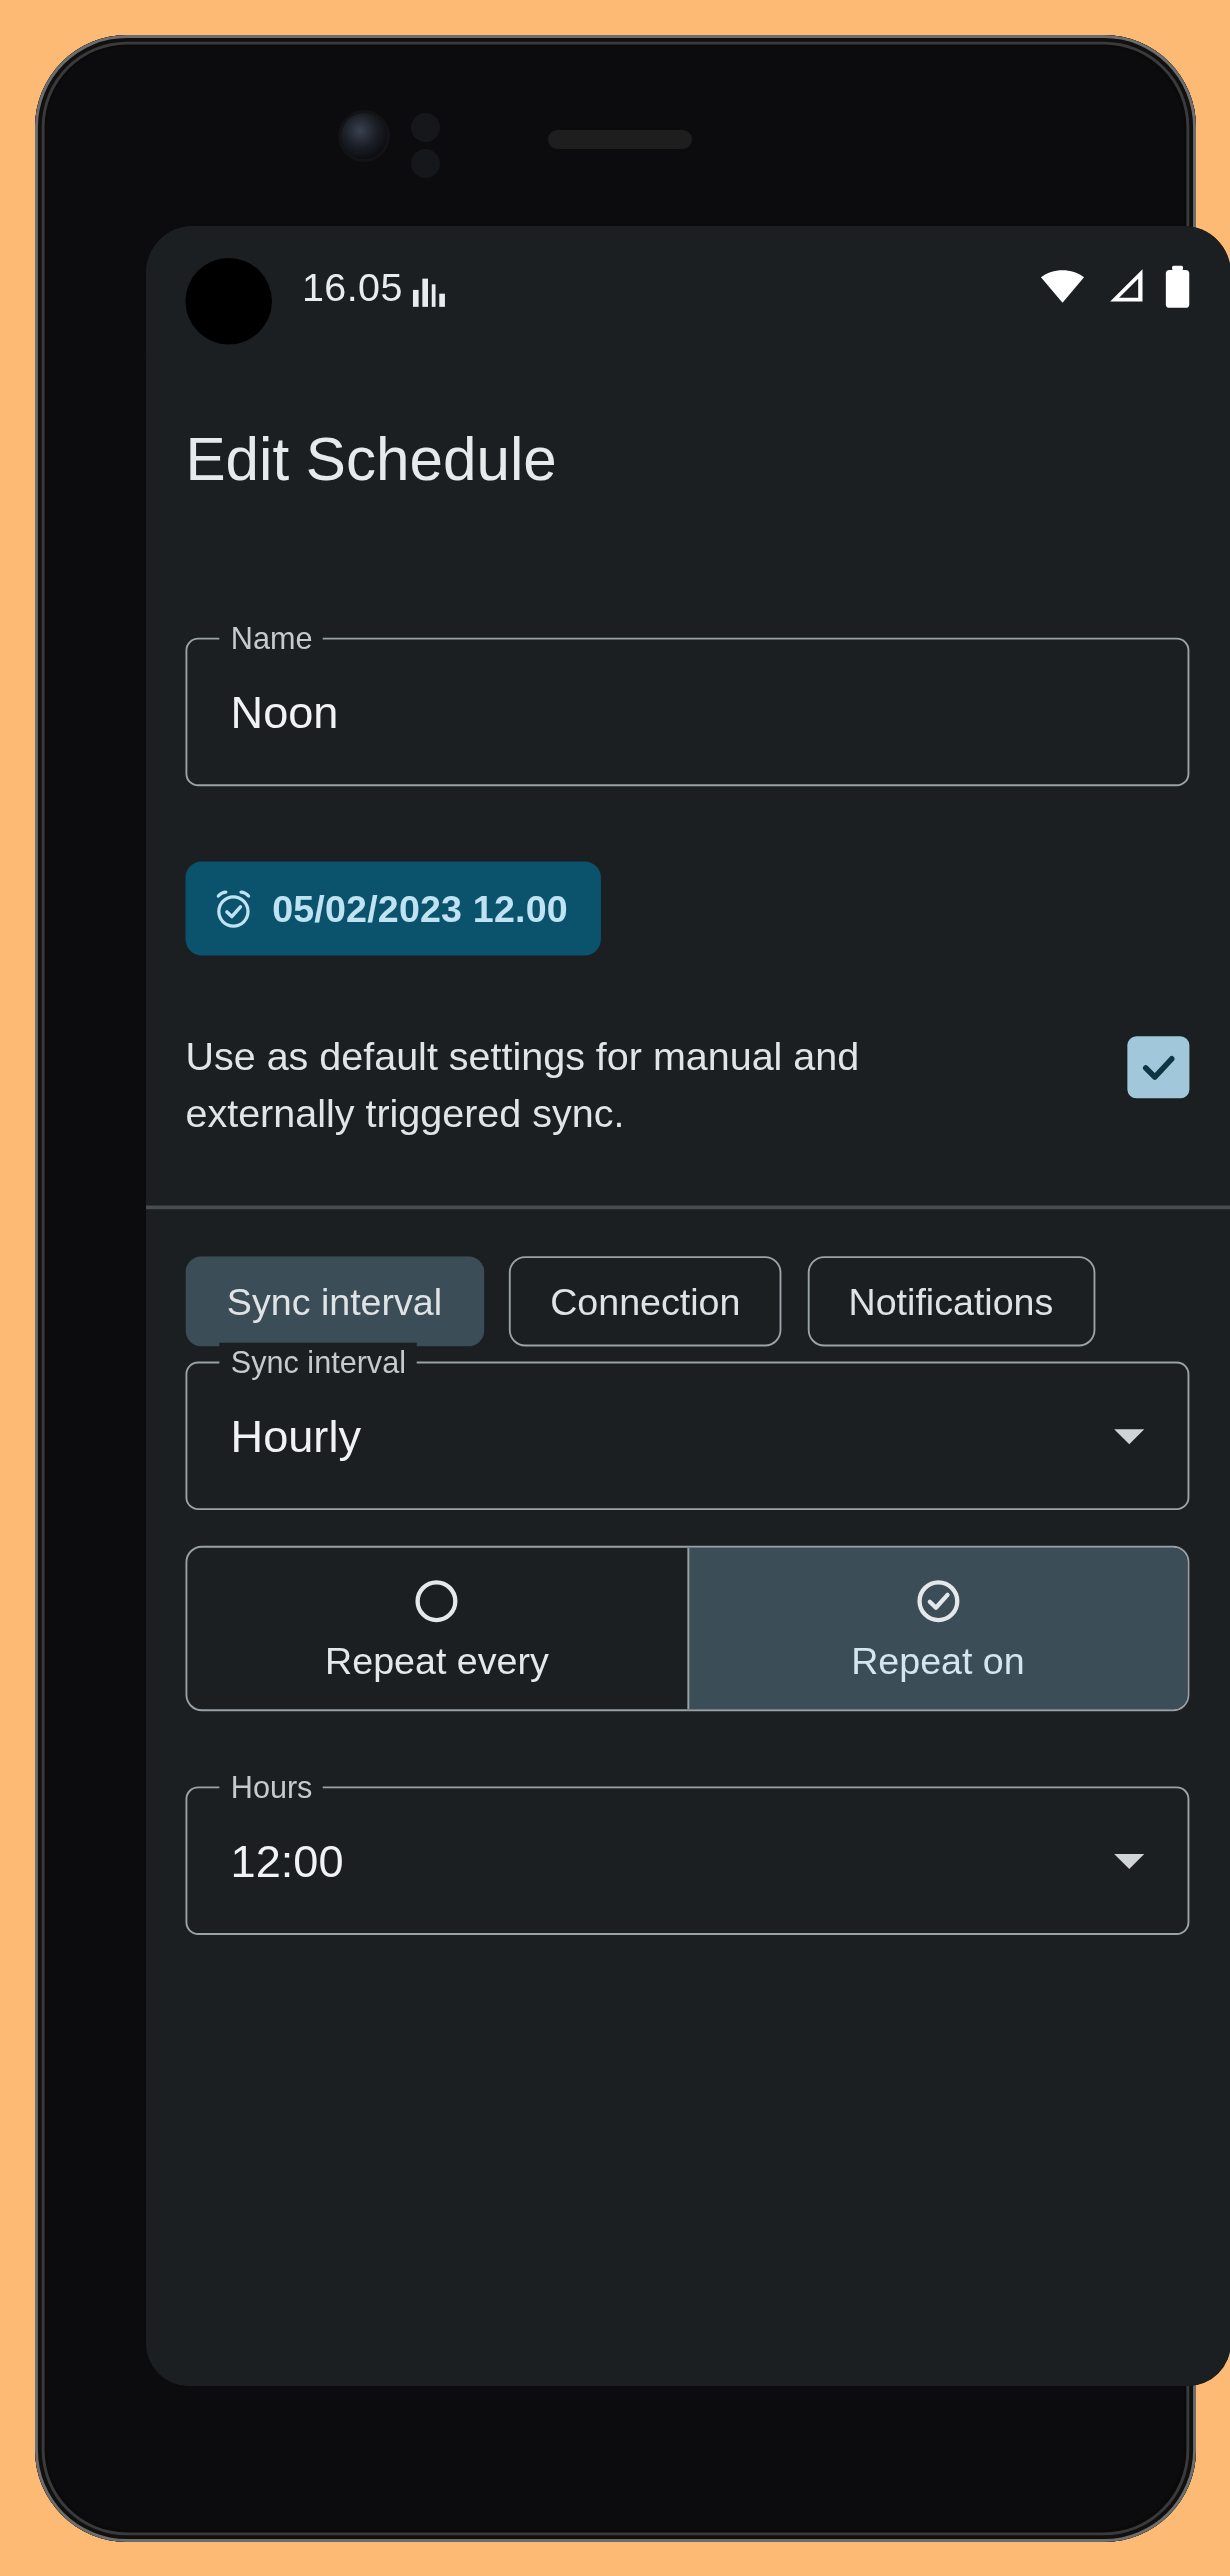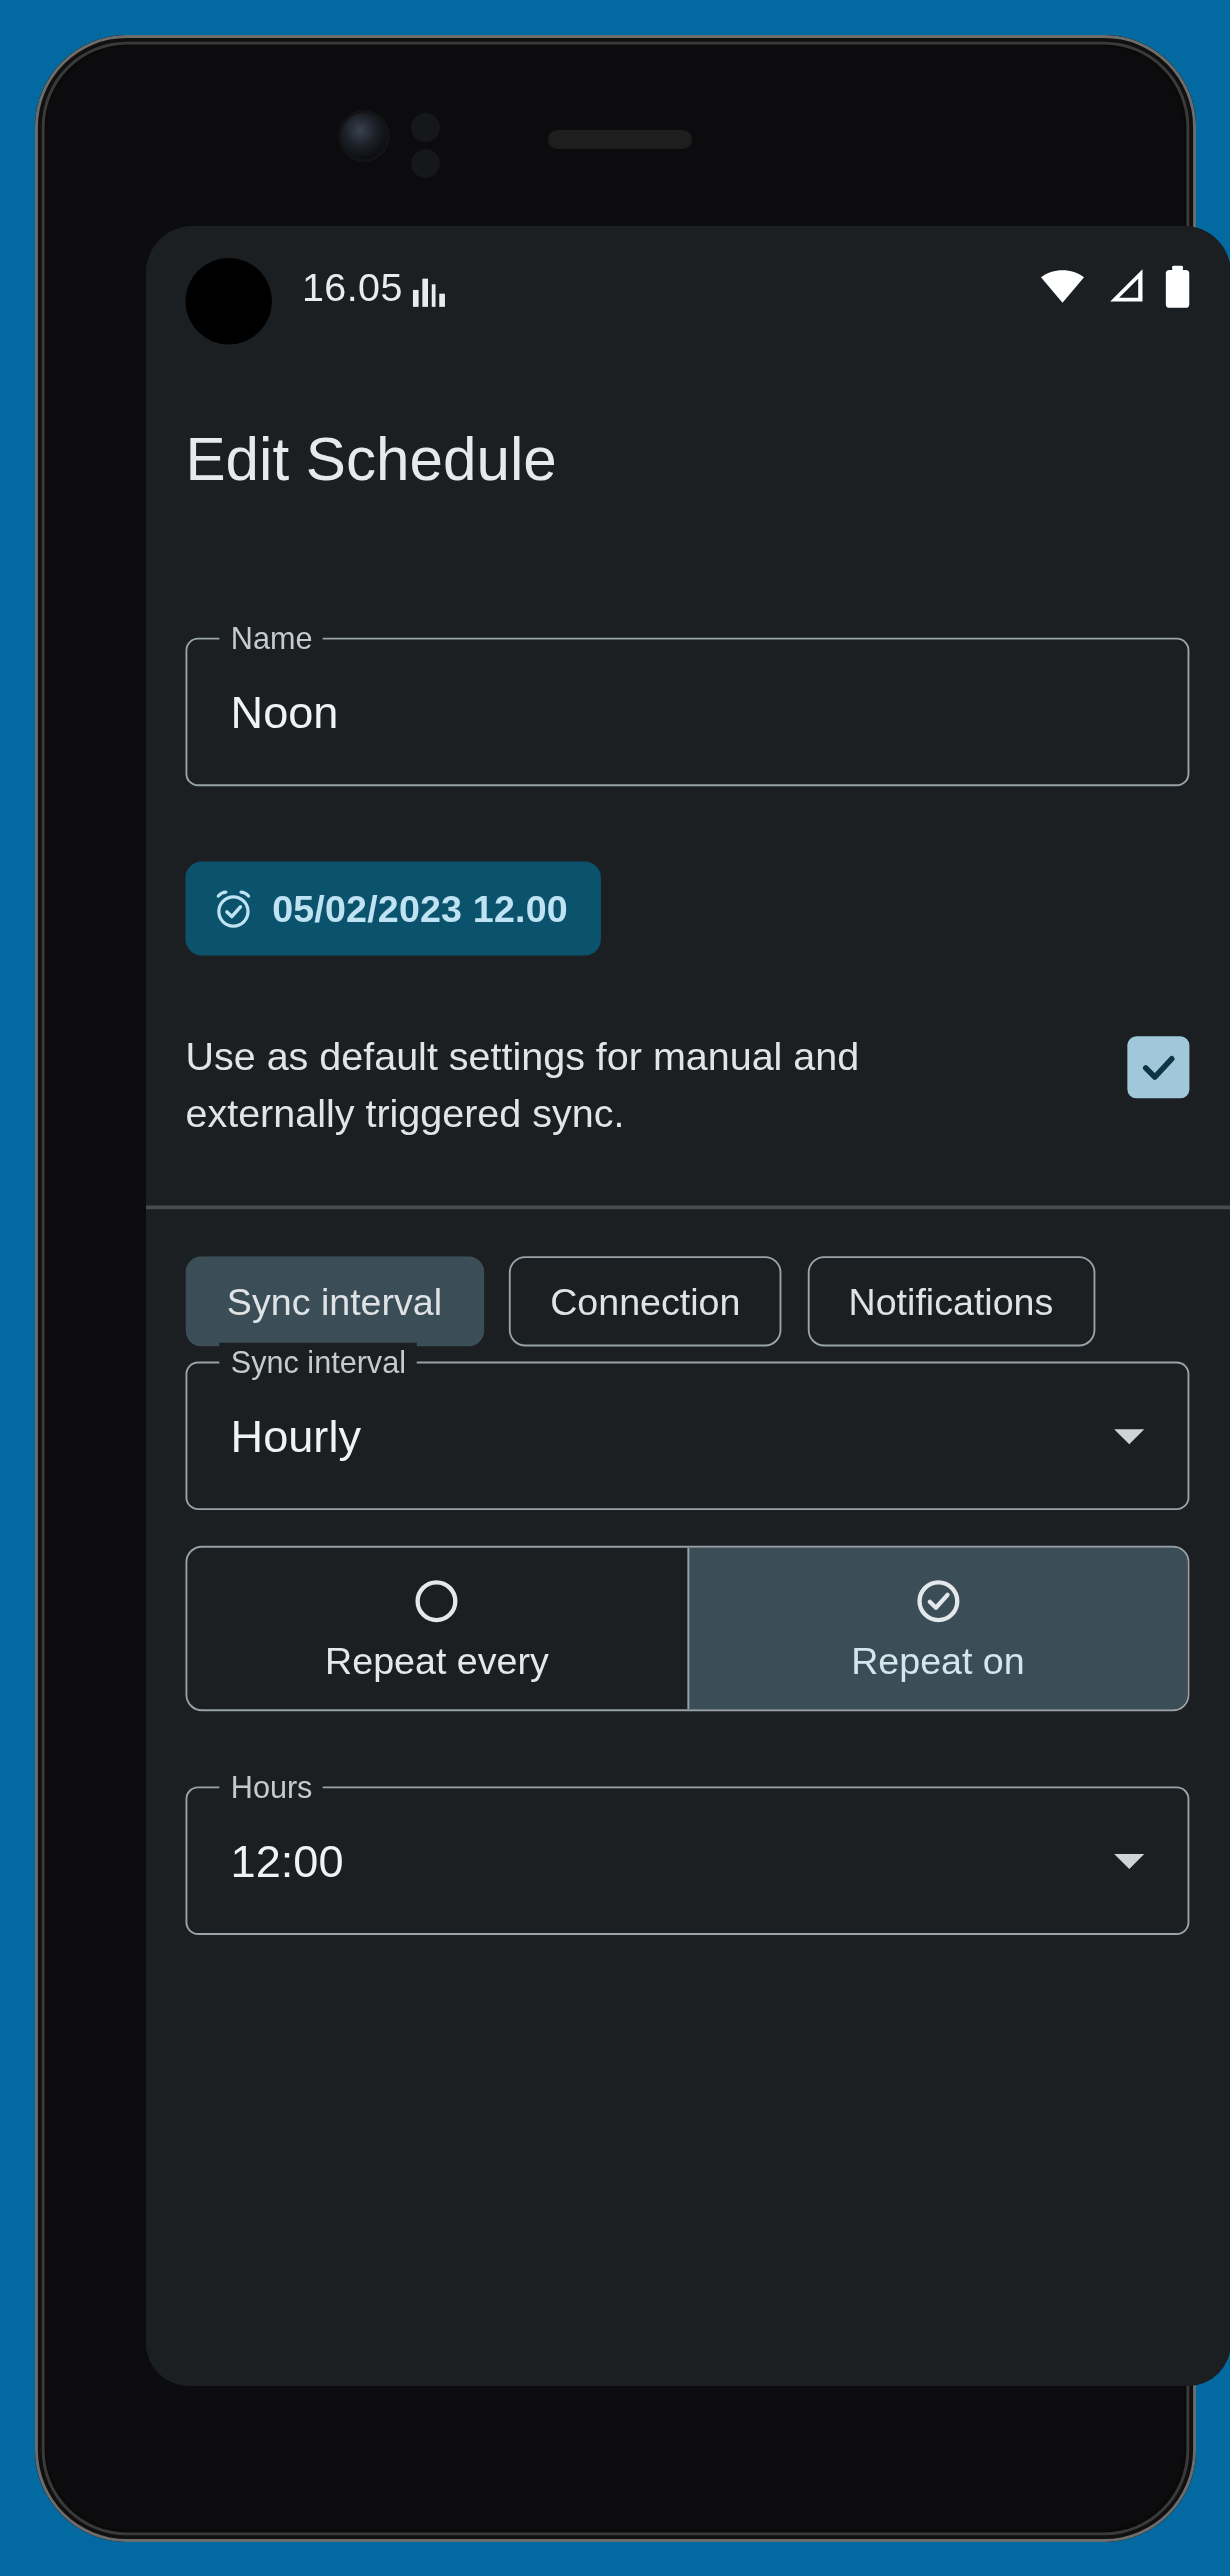--- a/index.html
+++ b/index.html
@@ -4,21 +4,21 @@
 <style>
   * { box-sizing: border-box; margin: 0; padding: 0; }
   html, body {
     width: 1230px; height: 2576px;
     background: #000000;
     font-family: "Liberation Sans", sans-serif;
     overflow: hidden;
   }
 
   
-  #stage { position: relative; width: 1230px; height: 2576px; background: #0369a1; }
+  #stage { position: relative; width: 1230px; height: 2576px; background: #fdba74; }
 
   .phone-outer {
     position: absolute;
     left: 35px; top: 35px;
     width: 1161px; height: 2507px;
     border-radius: 92px;
     background: #0a0a0a;
     box-shadow:
       inset 0 0 0 2.9px #6d6d6d,
       inset 0 0 0 6.7px #101010,

